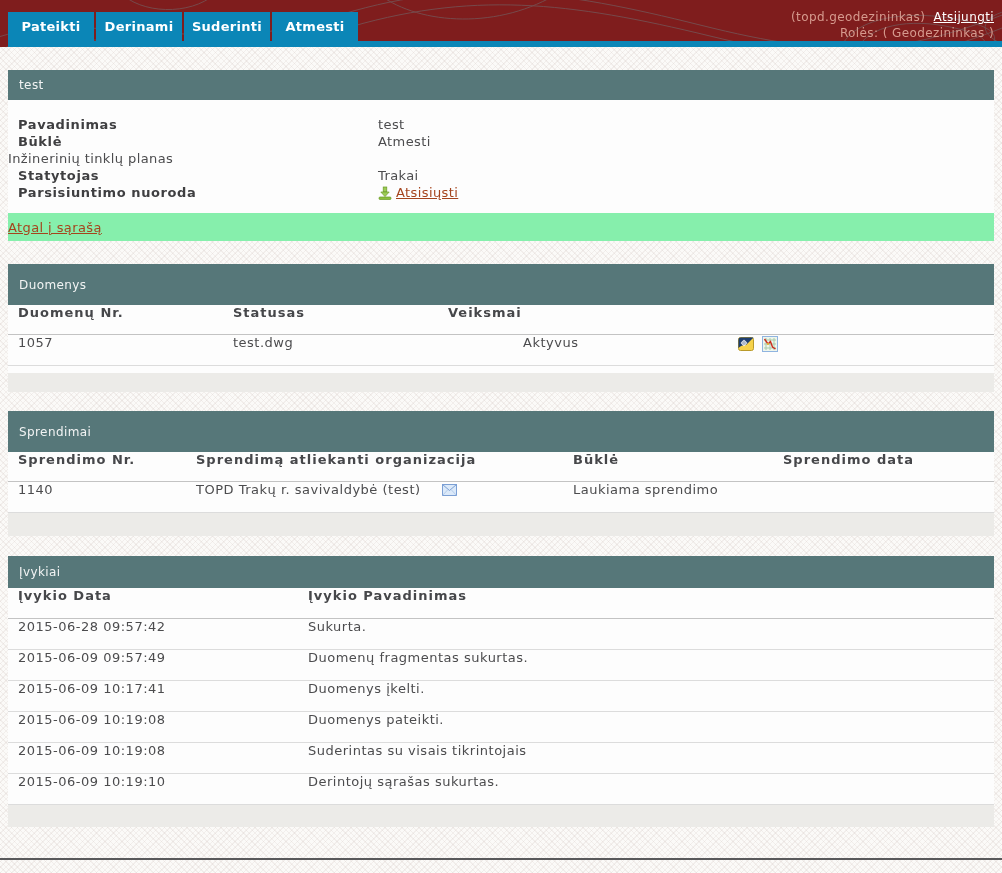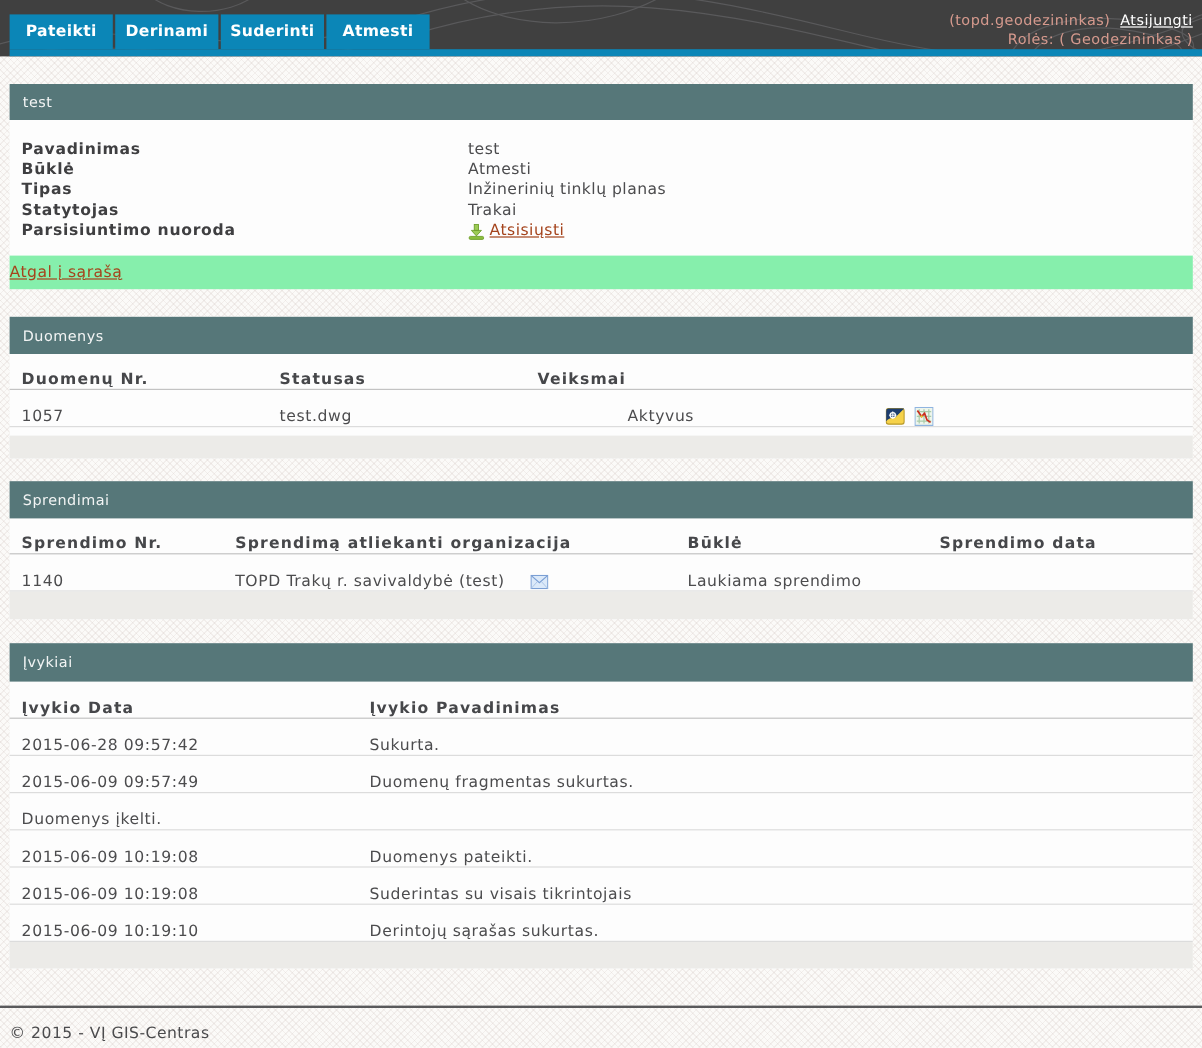--- a/index.html
+++ b/index.html
@@ -8,53 +8,53 @@
     font-family:"DejaVu Sans","Liberation Sans",sans-serif;
     font-size:13px; color:#4c4c4e;
     background-color:#fbfaf8;
     background-image:
       repeating-linear-gradient(45deg, rgba(205,190,185,.20) 0 1px, transparent 1px 4px),
       repeating-linear-gradient(-45deg, rgba(205,190,185,.20) 0 1px, transparent 1px 4px);
     height:873px; overflow:hidden;
   }
 
   
-  .topnav { position:relative; height:47px; background:#404040; overflow:hidden; }
+  .topnav { position:relative; height:47px; background:#7f1d1d; overflow:hidden; }
   .topnav .contours { position:absolute; inset:0; opacity:.55; }
   .nav-strip { position:absolute; left:8px; right:0; bottom:0; height:6px; background:#0b86b7; }
   .tabs { position:absolute; left:8px; top:12px; display:flex; gap:2px; }
   .tab {
     display:block; width:86px; height:29px; line-height:29px; text-align:center;
     background:#0b86b7; color:#fff; font-weight:bold; font-size:13px;
     text-decoration:none; letter-spacing:.3px; cursor:pointer;
   }
   .userbox { position:absolute; right:8px; top:9px; text-align:right; font-size:12px; letter-spacing:.4px; line-height:16px; }
   .userbox .who { color:#d69a8e; }
   .userbox .logout { color:#ffffff; text-decoration:underline; cursor:pointer; margin-left:4px; }
   .userbox .roles { color:#d69a8e; }
 
   
   .wrap { margin:0 8px; }
   .panel { background:#fdfdfd; }
-  .panel-head { height:31px; background:#567779; color:#f2f4f4; display:flex; align-items:center;
+  .panel-head { height:41px; background:#567779; color:#f2f4f4; display:flex; align-items:center;
     padding-left:11px; font-size:12px; letter-spacing:.4px; }
   .panel-foot { height:20px; background:#ecebe8; }
   .gap23 { height:23px; } .gap19 { height:19px; } .gap20 { height:20px; }
 
   
   .detail-head { height:30px; margin-top:23px; }
   .detail-body { padding:16px 0 12px 0; }
-  .dfield { display:flex; line-height:17px;gap:12px; }
+  .dfield { display:flex; line-height:17px; }
   .dfield .dlabel { width:370px; padding-left:10px; font-weight:bold; color:#3f3f41; letter-spacing:.6px; }
   .dfield .dvalue { color:#4c4c4e; letter-spacing:.4px; display:flex; align-items:center; gap:4px; }
   a.rustlink { color:#a5441d; text-decoration:underline; cursor:pointer; letter-spacing:.4px; }
   .back-bar { height:28px; background:#86efac; display:flex; align-items:center; justify-content:flex-start; padding-right:14px; }
 
   
-  .trow { display:flex; align-items:flex-end; }
+  .trow { display:flex; align-items:flex-start; }
   .thead { height:30px; border-bottom:1px solid #c3c3c3; font-weight:bold; color:#46474a; letter-spacing:1px; }
   .tdata { height:31px; border-bottom:1px solid #dcdcdc; letter-spacing:.5px; }
   .cell { padding-left:10px; white-space:nowrap; overflow:hidden; }
   .spacer7 { height:7px; }
 
   .t-duom .c1 { width:215px; } .t-duom .c2 { width:290px; } .t-duom .c3 { width:215px; } .t-duom .c4 { flex:1; }
   .t-spre .c1 { width:178px; } .t-spre .c2 { width:377px; } .t-spre .c3 { width:210px; } .t-spre .c4 { flex:1; }
   .t-ivyk .c1 { width:290px; } .t-ivyk .c2 { width:410px; } .t-ivyk .c3 { flex:1; }
 
   .iconbtn { display:inline-block; width:16px; height:16px; margin-right:3px; vertical-align:middle; cursor:pointer; }
@@ -101,21 +101,20 @@
     <div class="detail-body">
       <div class="dfield">
         <div class="dlabel">Pavadinimas</div>
         <div class="dvalue">test</div>
       </div>
       <div class="dfield">
         <div class="dlabel">Būklė</div>
         <div class="dvalue">Atmesti</div>
       </div>
       <div class="dfield">
-        <div class="dlabel">Tipas</div>
         <div class="dvalue">Inžinerinių tinklų planas</div>
       </div>
       <div class="dfield">
         <div class="dlabel">Statytojas</div>
         <div class="dvalue">Trakai</div>
       </div>
       <div class="dfield">
         <div class="dlabel">Parsisiuntimo nuoroda</div>
         <div class="dvalue">
           <svg class="dlicon" width="14" height="14" viewBox="0 0 14 14" xmlns="http://www.w3.org/2000/svg">
@@ -202,20 +201,21 @@
       <div class="cell c1">2015-06-28 09:57:42</div>
       <div class="cell c2">Sukurta.</div>
       <div class="cell c3"></div>
     </div>
     <div class="trow tdata">
       <div class="cell c1">2015-06-09 09:57:49</div>
       <div class="cell c2">Duomenų fragmentas sukurtas.</div>
       <div class="cell c3"></div>
     </div>
     <div class="trow tdata">
+      <div class="cell c1">2015-06-09 10:17:41</div>
       <div class="cell c2">Duomenys įkelti.</div>
       <div class="cell c3"></div>
     </div>
     <div class="trow tdata">
       <div class="cell c1">2015-06-09 10:19:08</div>
       <div class="cell c2">Duomenys pateikti.</div>
       <div class="cell c3"></div>
     </div>
     <div class="trow tdata">
       <div class="cell c1">2015-06-09 10:19:08</div>

